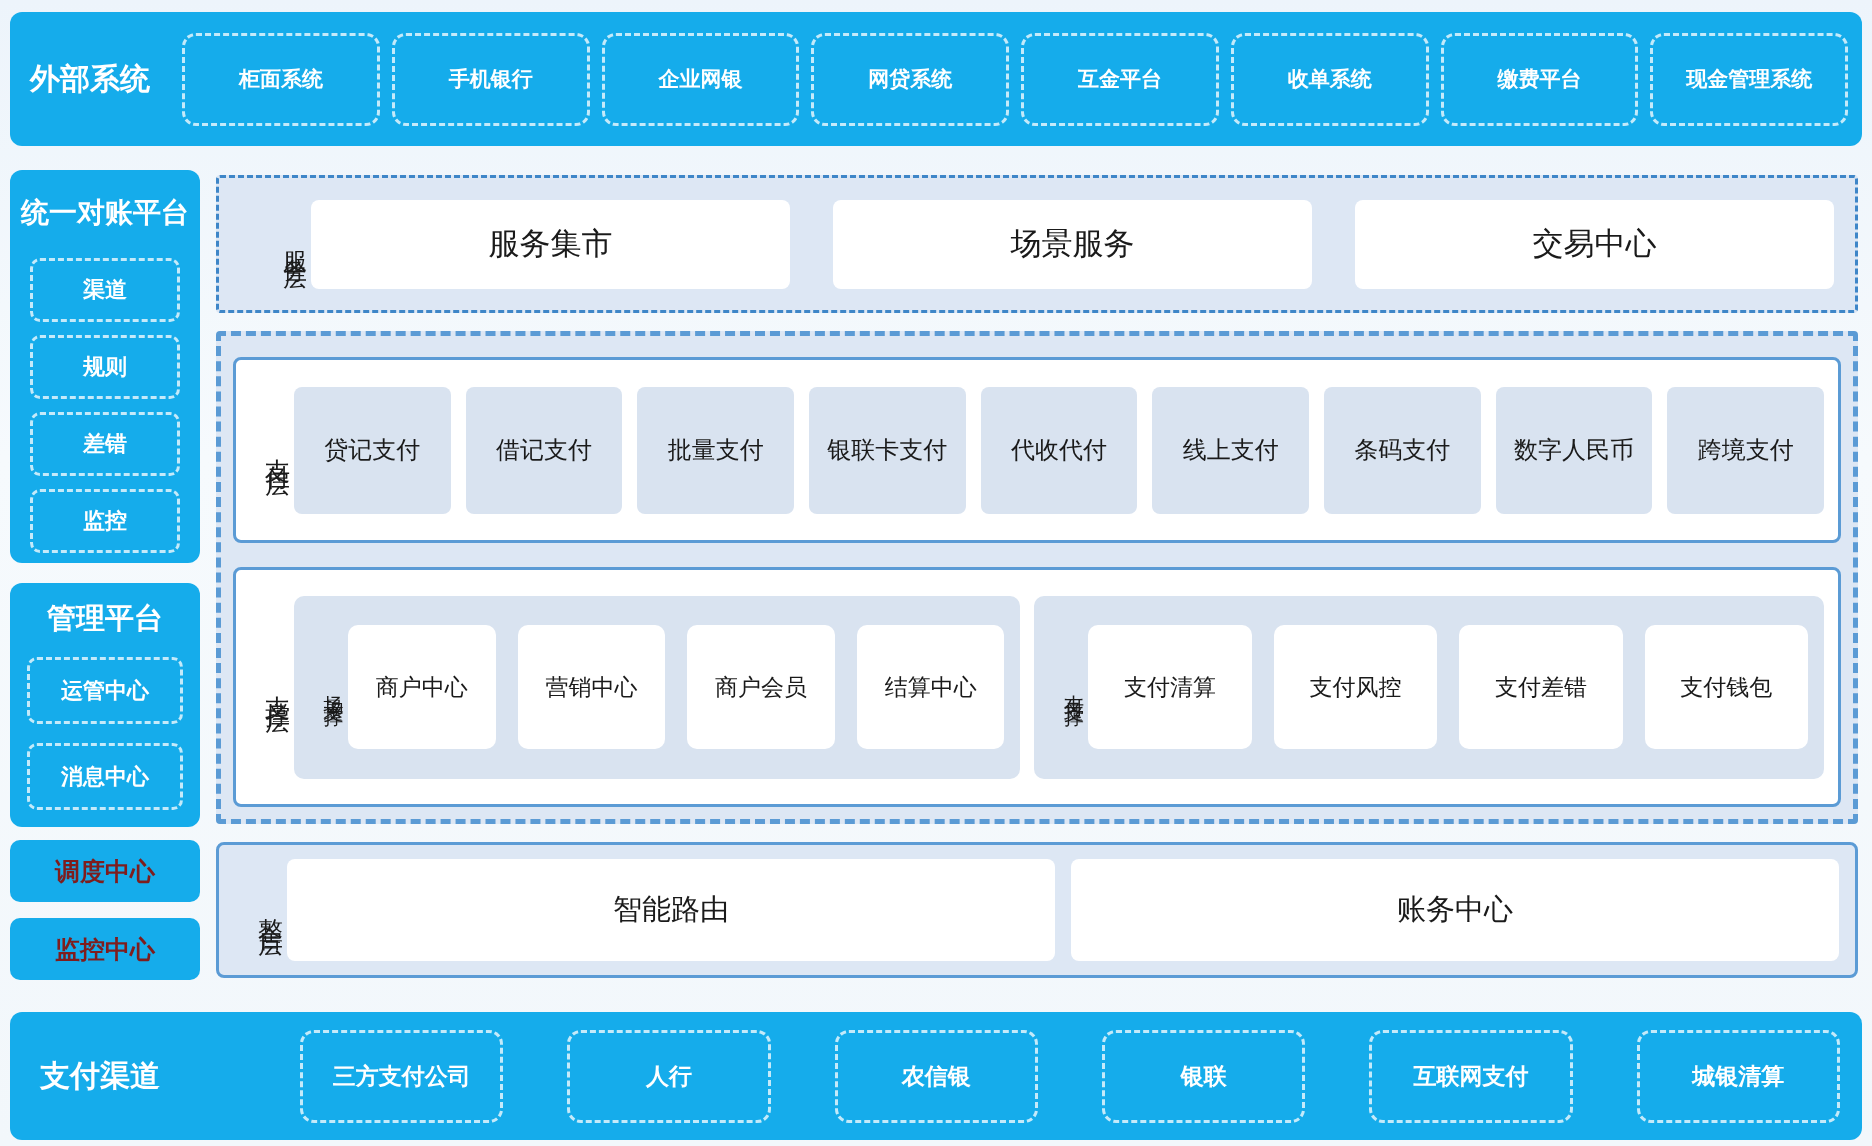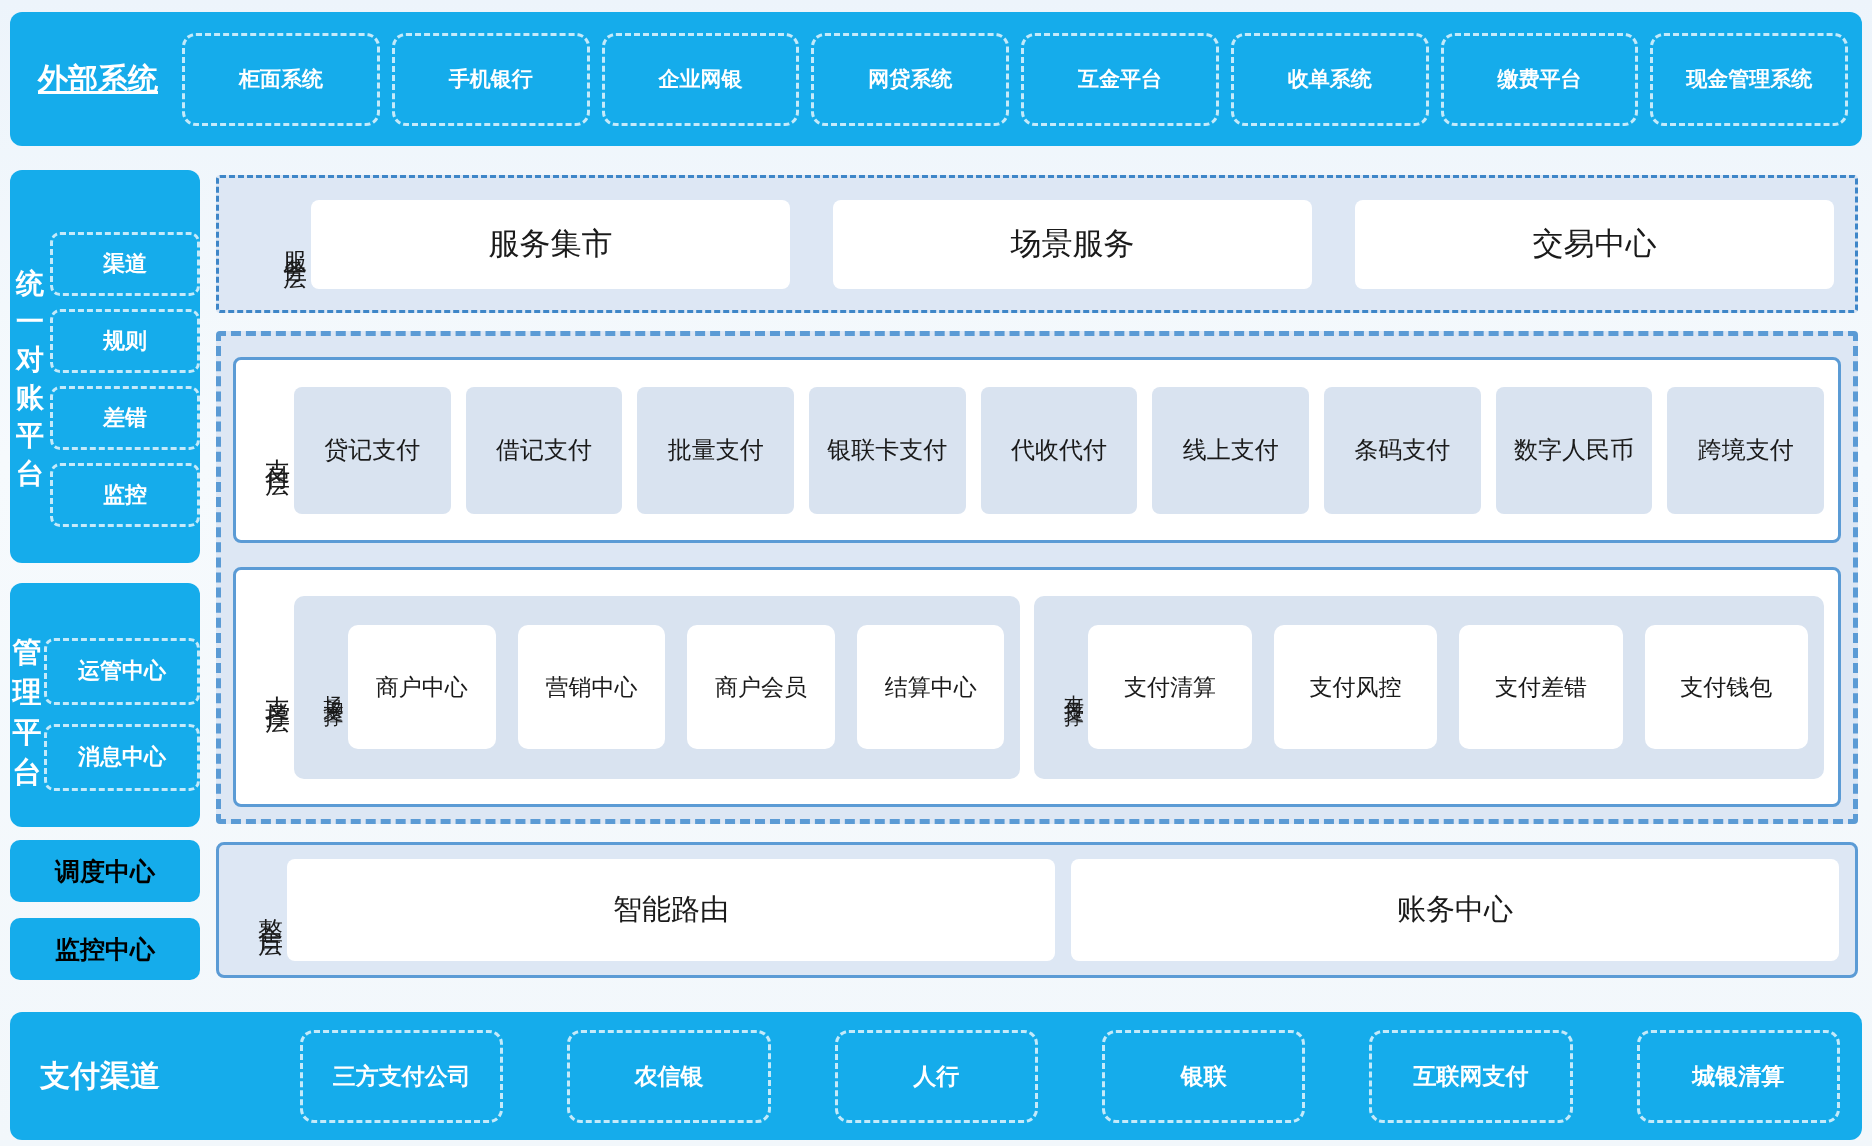--- a/index.html
+++ b/index.html
@@ -13,47 +13,47 @@
   *{margin:0;padding:0;box-sizing:border-box;}
   body{background:#e9eef3;font-family:"DejaVu Sans","Liberation Sans",sans-serif;}
   .page{position:relative;width:1872px;height:1146px;overflow:hidden;
         background:linear-gradient(180deg,#edf4fb 0%,#f6fafd 40%,#f2f7fb 100%);}
 
   
   .bar{position:absolute;background:var(--blue);border-radius:12px;display:flex;align-items:center;color:#fff;}
   .topbar{left:10px;top:12px;width:1852px;height:134px;}
   .bottombar{left:10px;top:1012px;width:1852px;height:128px;}
   .bar-title{font-weight:bold;flex:0 0 auto;}
-  .topbar .bar-title{font-size:30px;padding-left:28px;width:172px;text-decoration:underline;}
+  .topbar .bar-title{font-size:30px;padding-left:20px;width:172px;}
   .bottombar .bar-title{font-size:30px;padding-left:30px;width:250px;}
   .chips{flex:1;display:flex;align-items:center;}
   .topbar .chips{gap:12px;height:93px;margin-right:14px;}
   .bottombar .chips{gap:64px;height:93px;margin-right:22px;margin-left:40px;}
   .chip{flex:1;height:100%;border:3px dashed rgba(255,255,255,.75);border-radius:14px;
         display:flex;align-items:center;justify-content:center;font-weight:bold;}
   .topbar .chip{font-size:21px;}
   .bottombar .chip{font-size:23px;}
 
   
   .side-box{position:absolute;left:10px;width:190px;background:var(--blue);border-radius:12px;
-            color:#fff;display:flex;flex-direction:row;align-items:center;}
+            color:#fff;display:flex;flex-direction:column;align-items:center;}
   #recon{top:170px;height:393px;}
   #mgmt{top:583px;height:244px;}
   .side-title{font-weight:bold;text-align:center;}
   #recon .side-title{font-size:28px;margin-top:24px;}
   #mgmt .side-title{font-size:29px;margin-top:16px;}
   .side-items{display:flex;flex-direction:column;align-items:center;}
   #recon .side-items{margin-top:26px;gap:13px;}
   #mgmt .side-items{margin-top:18px;gap:19px;}
   .side-chip{border:3px dashed rgba(255,255,255,.75);border-radius:10px;display:flex;
              align-items:center;justify-content:center;font-weight:bold;font-size:22px;}
   #recon .side-chip{width:150px;height:64px;}
   #mgmt .side-chip{width:156px;height:67px;}
   .solid-side{position:absolute;left:10px;width:190px;height:62px;background:var(--blue);
-              border-radius:10px;color:#000000;display:flex;align-items:center;justify-content:center;
+              border-radius:10px;color:#7f1d1d;display:flex;align-items:center;justify-content:center;
               font-size:25px;font-weight:bold;}
   #sched{top:840px;} #mon{top:918px;}
 
   
   .vlabel{writing-mode:vertical-rl;text-orientation:upright;letter-spacing:8px;
           color:var(--ink);text-align:center;align-self:center;}
 
   
   .service{position:absolute;left:216px;top:175px;width:1642px;height:138px;background:var(--panel);
            border:3px dashed var(--dashdot);border-radius:4px;display:flex;align-items:center;}
@@ -185,21 +185,21 @@
     <div class="row">
       <div class="wbox">智能路由</div>
       <div class="wbox">账务中心</div>
     </div>
   </div>
 
   <div class="bar bottombar">
     <div class="bar-title">支付渠道</div>
     <div class="chips">
       <div class="chip">三方支付公司</div>
+      <div class="chip">人行</div>
       <div class="chip">农信银</div>
-      <div class="chip">人行</div>
       <div class="chip">银联</div>
       <div class="chip">互联网支付</div>
       <div class="chip">城银清算</div>
     </div>
   </div>
 
 </div>
 
 </body></html>

